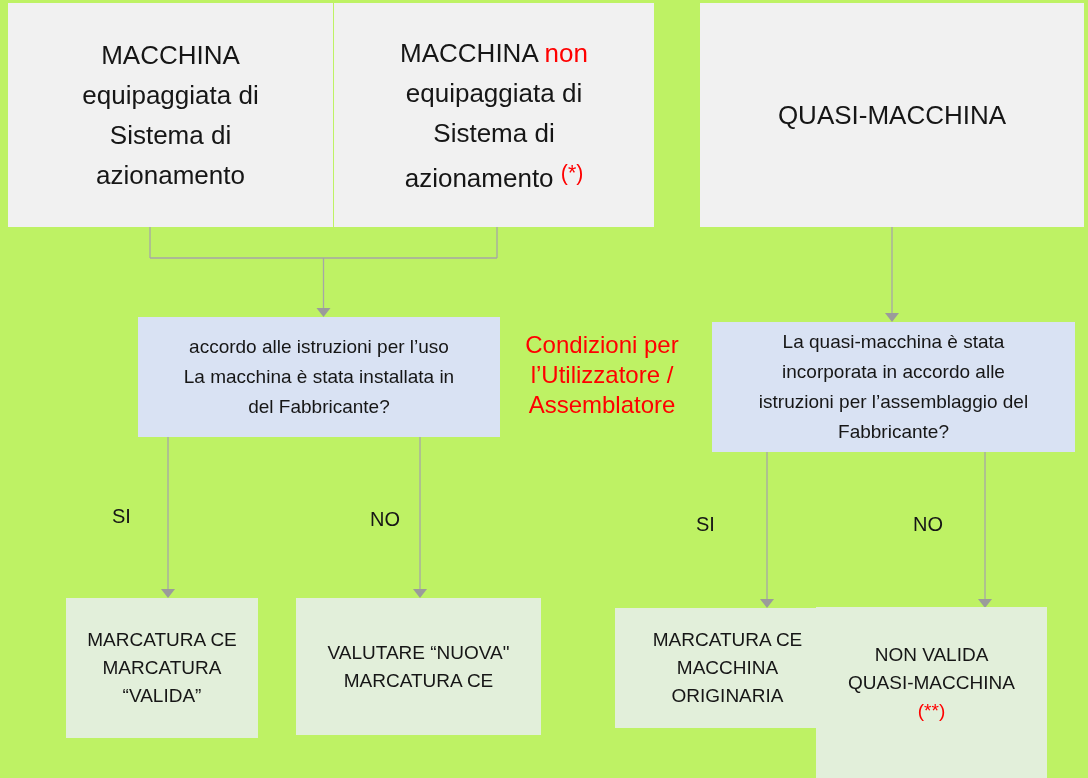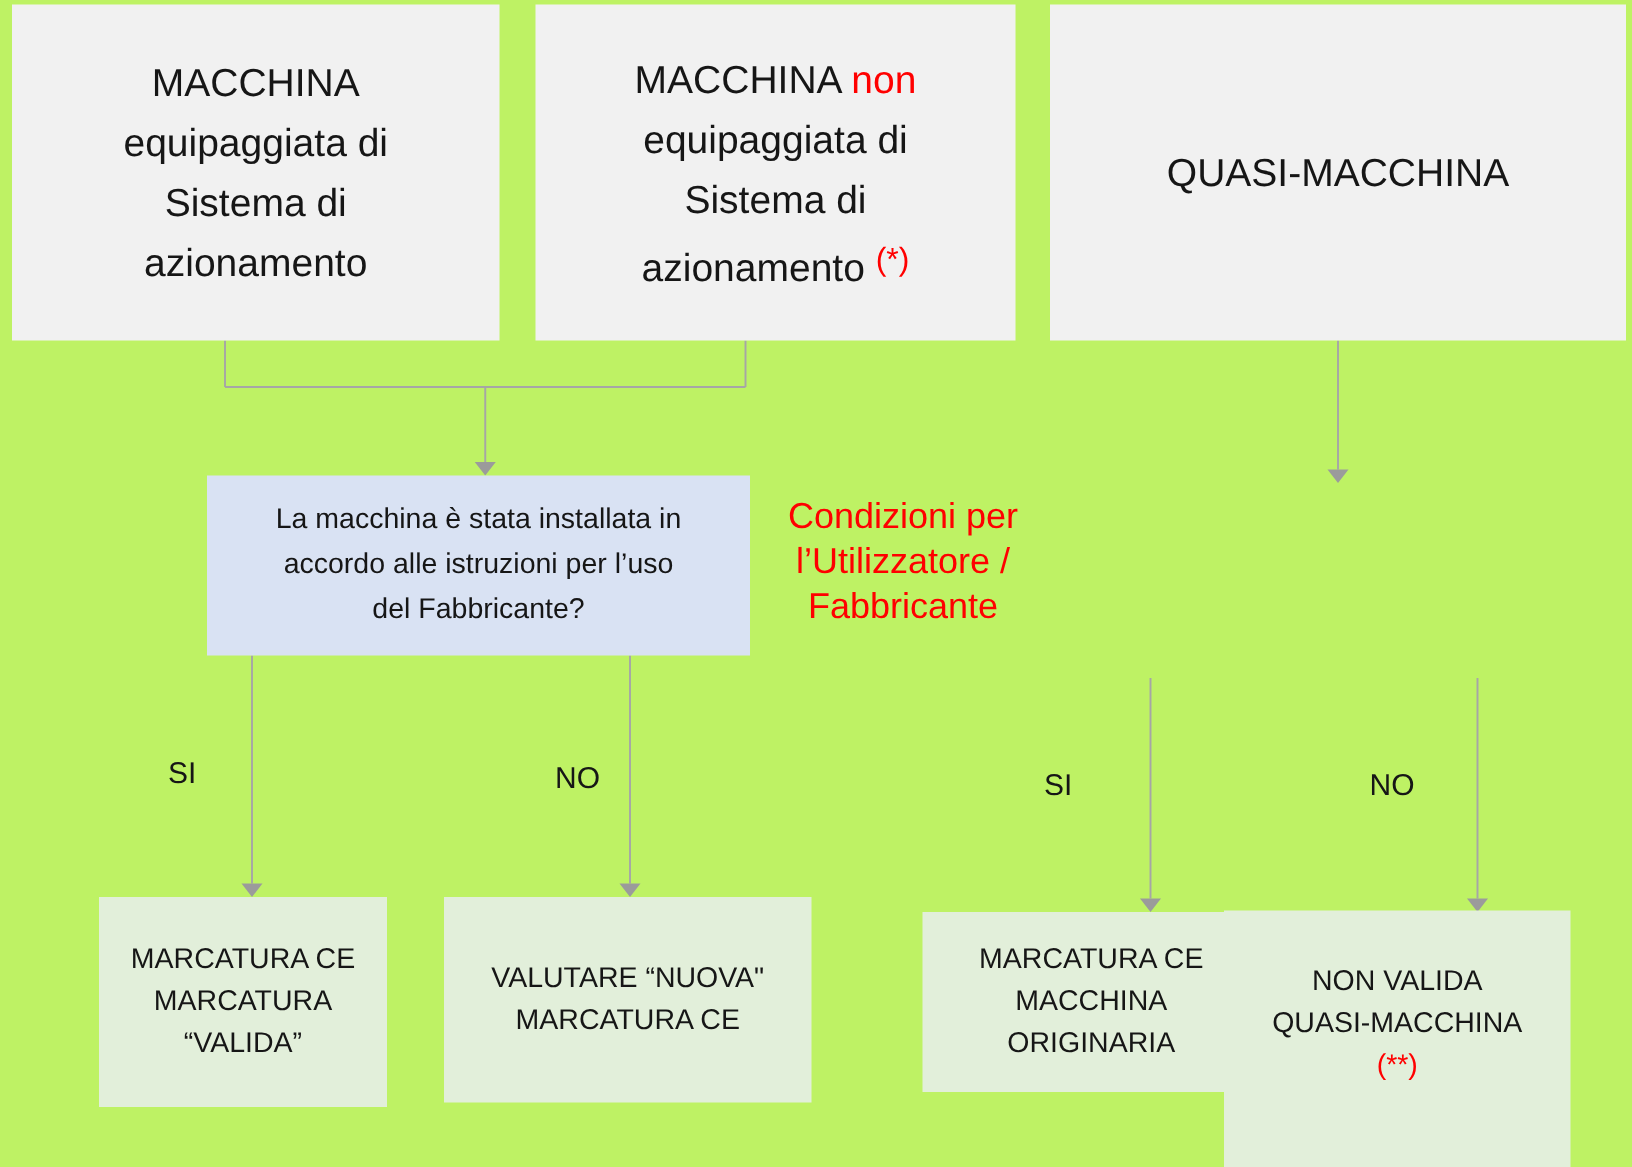--- a/index.html
+++ b/index.html
@@ -59,43 +59,49 @@
     <polygon points="978,599 992,599 985,608" fill="#9b9b9b"></polygon>
   </svg>
 
   <div class="box gray" style="left:8px;top:3px;width:325px;height:224px;">
     <div class="tline">MACCHINA</div>
     <div class="tline">equipaggiata di</div>
     <div class="tline">Sistema di</div>
     <div class="tline">azionamento</div>
   </div>
 
-  <div class="box gray" style="left:357px;top:3px;width:320px;height:224px;">
+  <div class="box gray" style="left:334px;top:3px;width:320px;height:224px;">
     <div class="tline"><span>MACCHINA</span><span class="red"> non</span></div>
     <div class="tline">equipaggiata di</div>
     <div class="tline">Sistema di</div>
     <div class="tline"><span>azionamento </span><span class="red sup">(*)</span></div>
   </div>
 
   <div class="box gray" style="left:700px;top:3px;width:384px;height:224px;">
     <div class="tline">QUASI-MACCHINA</div>
   </div>
 
   <div class="box blue" style="left:138px;top:317px;width:362px;height:120px;">
+    <div class="tline">accordo alle istruzioni per l’uso</div>
     <div class="tline">La macchina è stata installata in</div>
-    <div class="tline">accordo alle istruzioni per l’uso</div>
     <div class="tline">del Fabbricante?</div>
   </div>
 
   <div class="note" style="left:512px;top:330px;width:180px;">
     <div class="tline">Condizioni per</div>
     <div class="tline">l’Utilizzatore /</div>
-    <div class="tline">Fabbricante</div>
+    <div class="tline">Assemblatore</div>
   </div>
 
+  <div class="box blue" style="left:712px;top:322px;width:363px;height:130px;">
+    <div class="tline">La quasi-macchina è stata</div>
+    <div class="tline">incorporata in accordo alle</div>
+    <div class="tline">istruzioni per l’assemblaggio del</div>
+    <div class="tline">Fabbricante?</div>
+  </div>
 
   <div class="branch-label" style="left:112px;top:504px;">SI</div>
   <div class="branch-label" style="left:370px;top:507px;">NO</div>
   <div class="branch-label" style="left:696px;top:512px;">SI</div>
   <div class="branch-label" style="left:913px;top:512px;">NO</div>
 
   <div class="box green" style="left:66px;top:598px;width:192px;height:140px;">
     <div class="tline">MARCATURA CE</div>
     <div class="tline">MARCATURA</div>
     <div class="tline">“VALIDA”</div>

